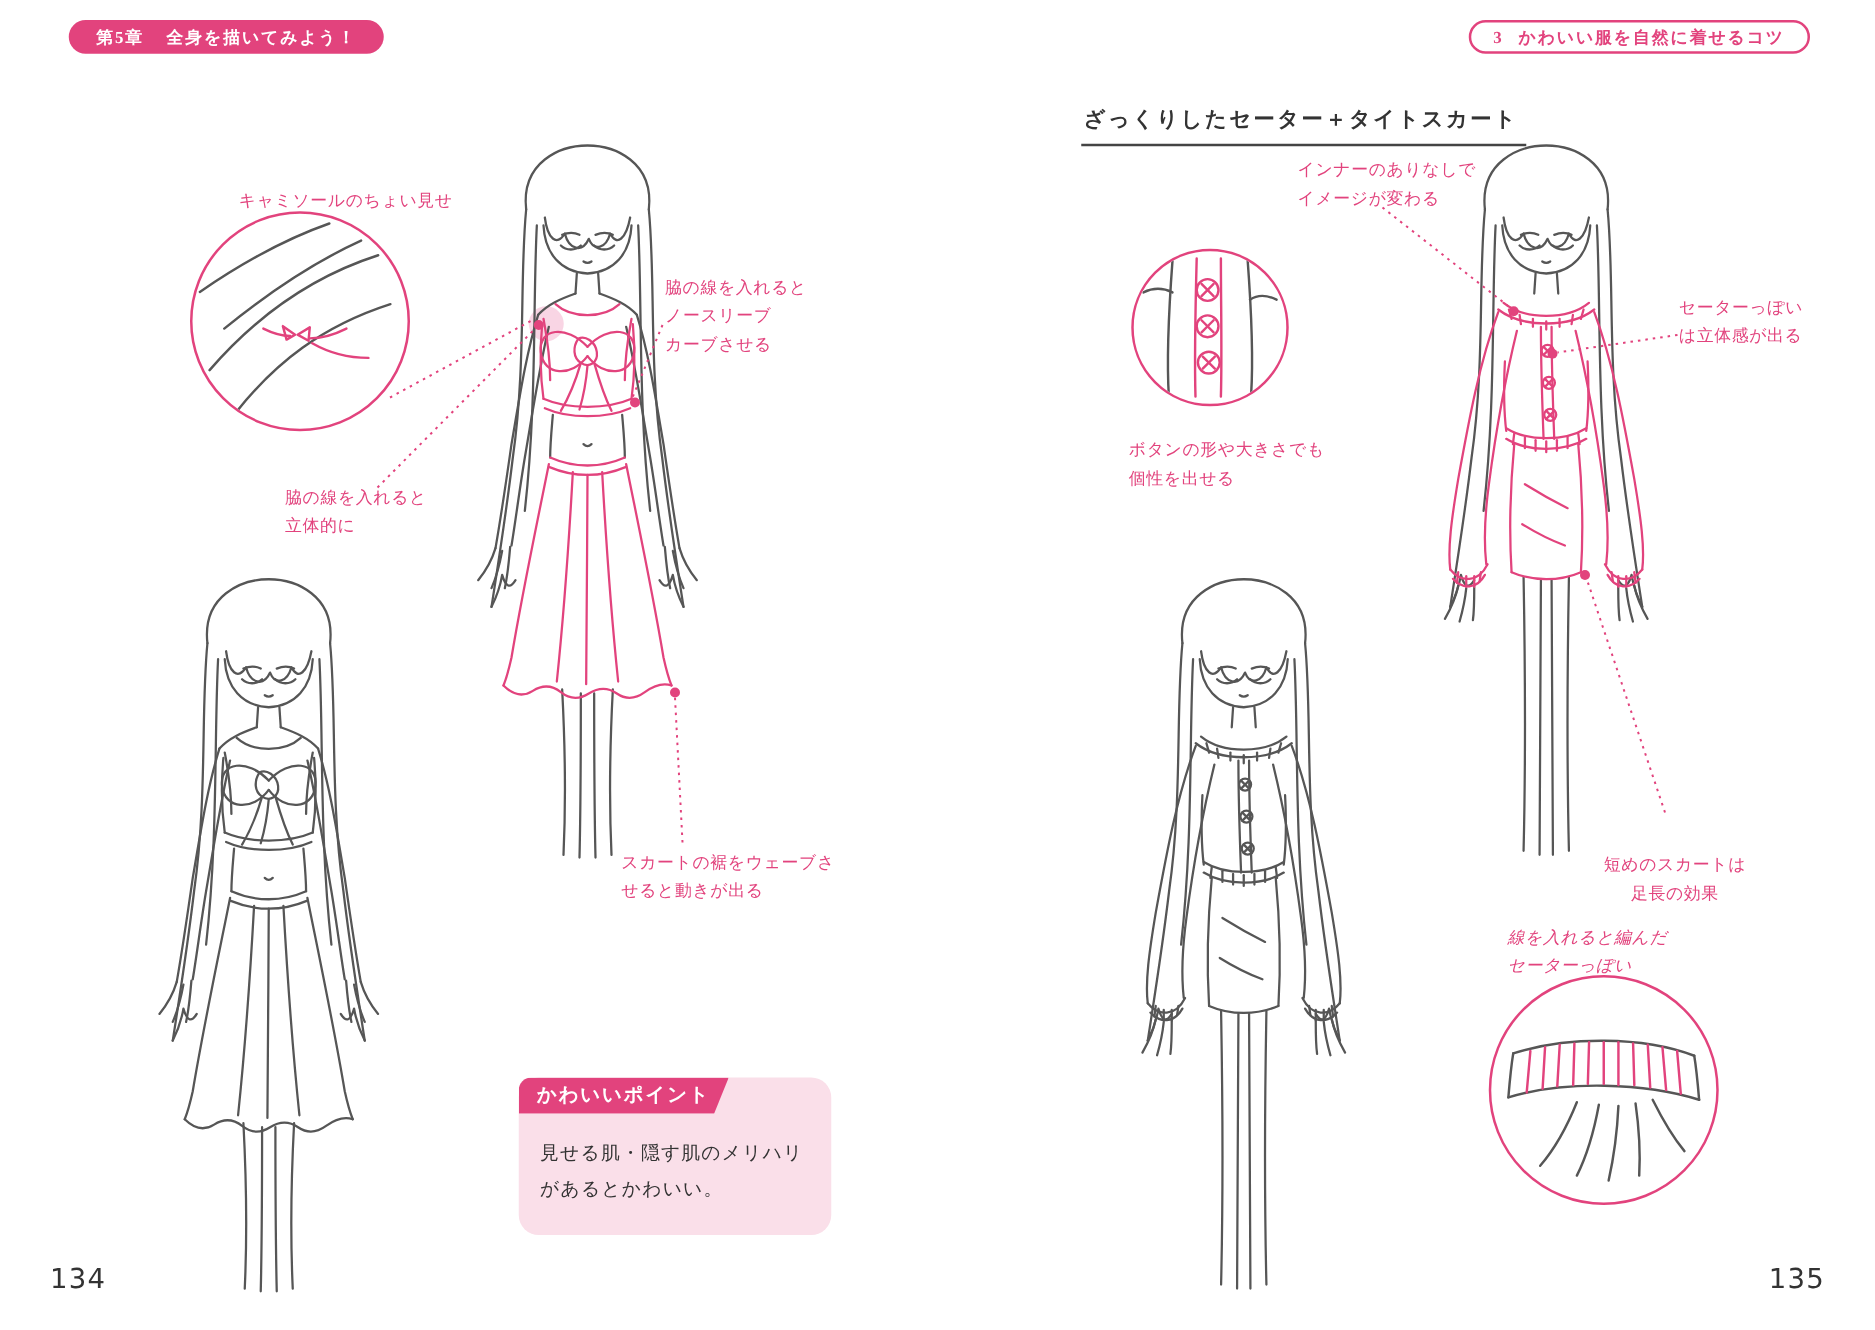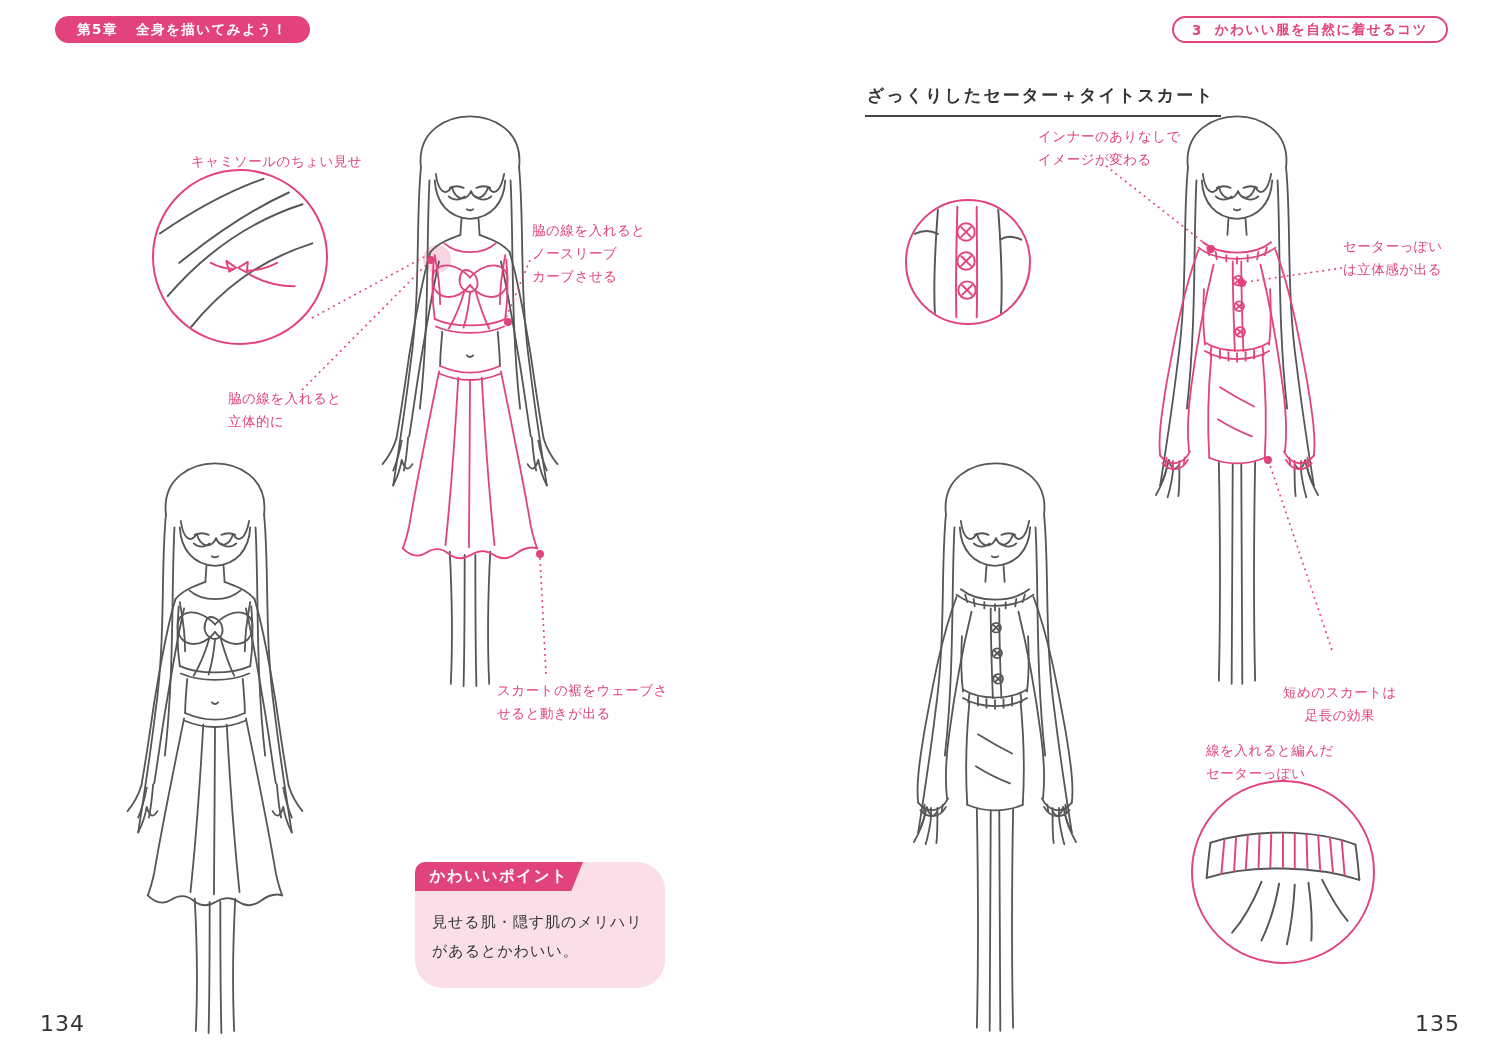--- a/index.html
+++ b/index.html
@@ -4,21 +4,21 @@
 <style>
   html,body { margin:0; padding:0; background:#ffffff; }
   .page {
     position:relative; width:1500px; height:1064px; overflow:hidden;
     background:#ffffff; font-family:"DejaVu Sans", sans-serif;
   }
   
   .header-bar {
     position:absolute; top:16px; height:27px; display:flex; align-items:center;
     border-radius:14px; font-size:13.5px; font-weight:bold; letter-spacing:1.5px;
-    box-sizing:border-box; z-index:5;
+    box-sizing:border-box; z-index:5;font-family:Liberation Serif, serif;
   }
   .header-left { left:55px; background:var(--accent,#e2437d); color:#fff; padding:0 22px; gap:18px; }
   .header-right { right:52px; border:2px solid var(--accent,#e2437d); color:var(--accent,#e2437d); background:#fff; padding:0 18px; gap:12px; }
   
   .sec-title {
     position:absolute; font-size:17px; font-weight:bold; color:var(--ink,#333);
     letter-spacing:2px; border-bottom:2.5px solid #444; padding:0 6px 8px 2px; z-index:5;
   }
   
   .ann { position:absolute; color:var(--accent,#e2437d); font-size:13.5px; line-height:1.7; letter-spacing:0.5px; z-index:6; }
@@ -28,21 +28,21 @@
   .underlay { position:absolute; inset:0; z-index:1; pointer-events:none; }
   .overlay  { position:absolute; inset:0; z-index:4; pointer-events:none; }
   .inset {
     position:absolute; border:2.5px solid var(--accent,#e2437d); border-radius:50%;
     background:#fff; box-sizing:border-box; overflow:hidden; z-index:3;
   }
   .inset svg { display:block; width:100%; height:100%; }
   
   .point-box {
     position:absolute; left:415px; top:862px; width:250px; height:126px;
-    background:var(--panel-bg,#fadfe9); border-radius:28px; z-index:6;
+    background:var(--panel-bg,#fadfe9); border-radius:16px; z-index:6;
   }
   .point-badge {
     position:absolute; left:0; top:0; width:168px; height:29px;
     background:var(--accent,#e2437d); color:#fff; display:flex; align-items:center; justify-content:center;
     font-weight:bold; font-size:15.5px; letter-spacing:1.5px;
     border-top-left-radius:10px; border-bottom-right-radius:6px;
     clip-path:polygon(0 0, 100% 0, 93% 100%, 0 100%);
   }
   .point-text { position:absolute; left:17px; top:46px; font-size:15px; color:var(--ink,#333); line-height:1.95; letter-spacing:1px; }
   .point-text span { display:block; }
@@ -335,25 +335,29 @@
   </div>
 
   <div class="ann" style="left:1038px; top:125px;">
     <span class="ann-line">インナーのありなしで</span>
     <span class="ann-line">イメージが変わる</span>
   </div>
   <div class="ann" style="left:1343px; top:235px;">
     <span class="ann-line">セーターっぽい</span>
     <span class="ann-line">は立体感が出る</span>
   </div>
+  <div class="ann" style="left:903px; top:349px;">
+    <span class="ann-line">ボタンの形や大きさでも</span>
+    <span class="ann-line">個性を出せる</span>
+  </div>
   <div class="ann" style="left:1283px; top:681px;text-align:center;">
     <span class="ann-line">短めのスカートは</span>
     <span class="ann-line">足長の効果</span>
   </div>
-  <div class="ann" style="left:1206px; top:739px;">
+  <div class="ann" style="left:1206px; top:739px;font-style:italic;">
     <span class="ann-line">線を入れると編んだ</span>
     <span class="ann-line">セーターっぽい</span>
   </div>
 
   <div class="point-box">
     <div class="point-badge">かわいいポイント</div>
     <div class="point-text">
       <span>見せる肌・隠す肌のメリハリ</span>
       <span>があるとかわいい。</span>
     </div>

